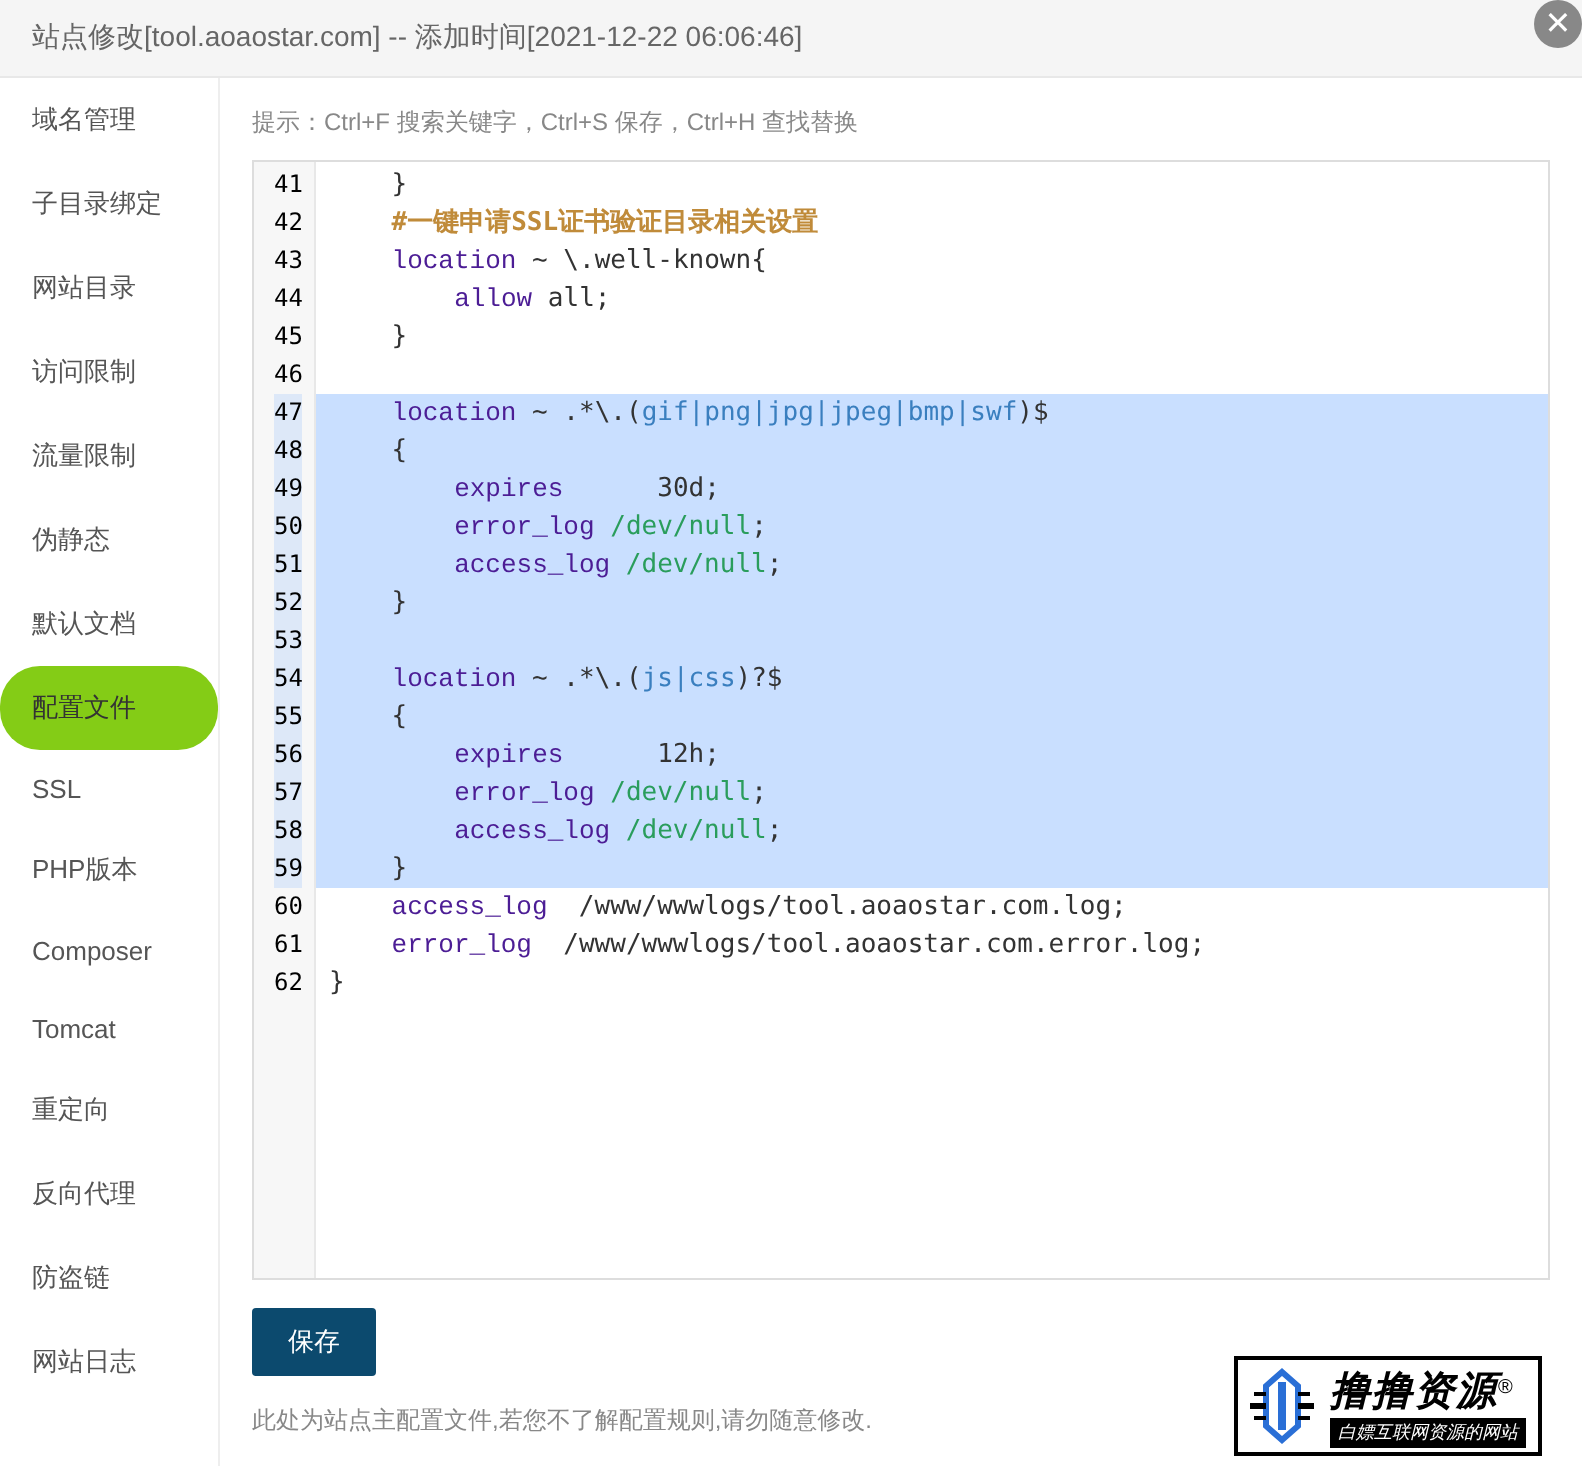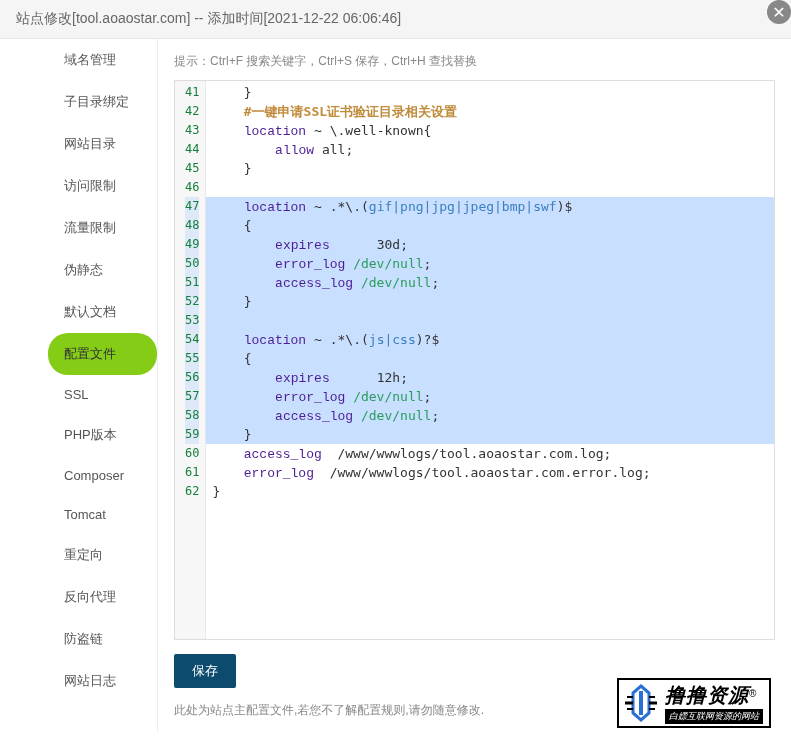--- a/index.html
+++ b/index.html
@@ -1,28 +1,28 @@
 <!DOCTYPE html>
 <html><head>
 <meta charset="utf-8">
 <style>
 * { margin: 0; padding: 0; box-sizing: border-box; }
 body { font-family: "Microsoft YaHei", Arial, sans-serif; font-size: 13px; background: #f5f5f5; width: 791px; height: 736px; overflow: hidden; position: relative; }
 .modal { background: #fff; width: 791px; height: 736px; position: relative; overflow: hidden; }
 .modal-header { background: #f5f5f5; color: #666; padding: 10px 16px; font-size: 14px; border-bottom: 1px solid #e8e8e8; }
 .modal-close { position: absolute; top: 0px; right: 0px; width: 24px; height: 24px; background: #888; color: #fff; border-radius: 50%; font-size: 16px; display: flex; align-items: center; justify-content: center; cursor: pointer; z-index: 10; }
-.modal-body { display: flex; height: calc(100% - 42px); padding-left: 48px; }
+.modal-body { display: flex; height: calc(100% - 42px); }
 .sidebar { width: 110px; background: #fff; border-right: 1px solid #eee; overflow-y: auto; flex-shrink: 0; }
 .sidebar-item { padding: 12px 16px; color: #555; cursor: pointer; font-size: 13px; }
 .sidebar-item.active { background: #84cc16; color: #333; border-radius: 20px; }
 .content { flex: 1; padding: 14px 16px; overflow: hidden; display: flex; flex-direction: column; }
 .hint { color: #888; font-size: 12px; margin-bottom: 10px; }
 .editor { border: 1px solid #ddd; background: #fff; flex: 1; overflow: hidden; font-family: Consolas, Monaco, monospace; font-size: 13px; }
 .editor-inner { display: flex; height: 100%; }
-.gutter { background: #f7f7f7; color: #15803d; text-align: right; padding: 2px 6px 2px 10px; user-select: none; border-right: 1px solid #e8e8e8; font-size: 12px; }
+.gutter { background: #f7f7f7; color: #000000; text-align: right; padding: 2px 6px 2px 10px; user-select: none; border-right: 1px solid #e8e8e8; font-size: 12px; }
 .gutter .ln { height: 19px; line-height: 19px; }
 .code { flex: 1; padding: 2px 0; position: relative; }
 .code .line { height: 19px; line-height: 19px; white-space: pre; padding-left: 6px; }
 .code .line.sel { background: #c9dfff; }
 .gutter .ln.sel-g { background: #dde8f8; }
 .tok-kw { color: #4c1d95; font-family: Liberation Mono, monospace; }
 .tok-str { color: #2a9d5c; }
 .tok-comment { color: #c08b3a; font-weight: bold; }
 .tok-var { color: #3a7fbf; }
 .tok-plain { color: #333; }

